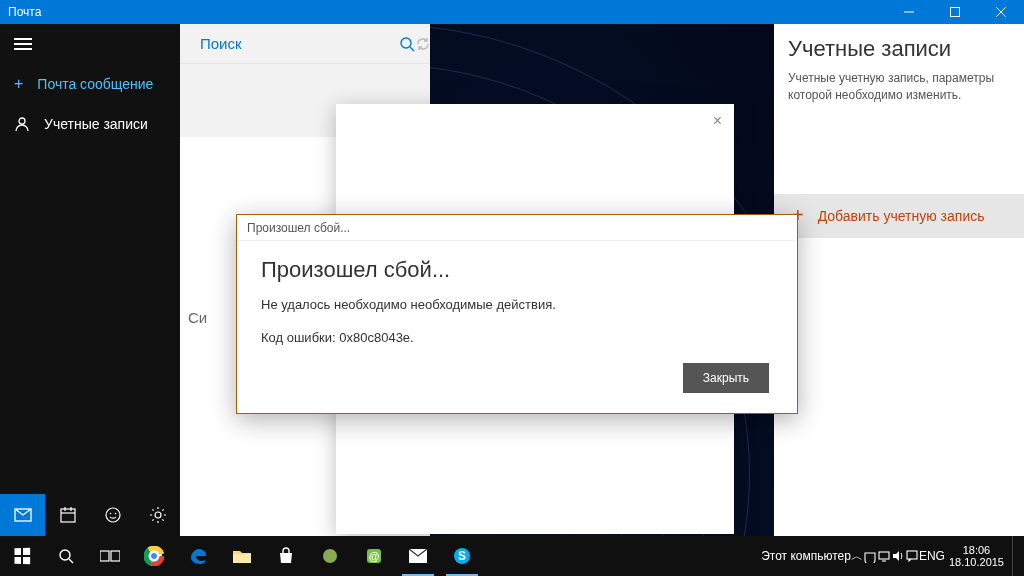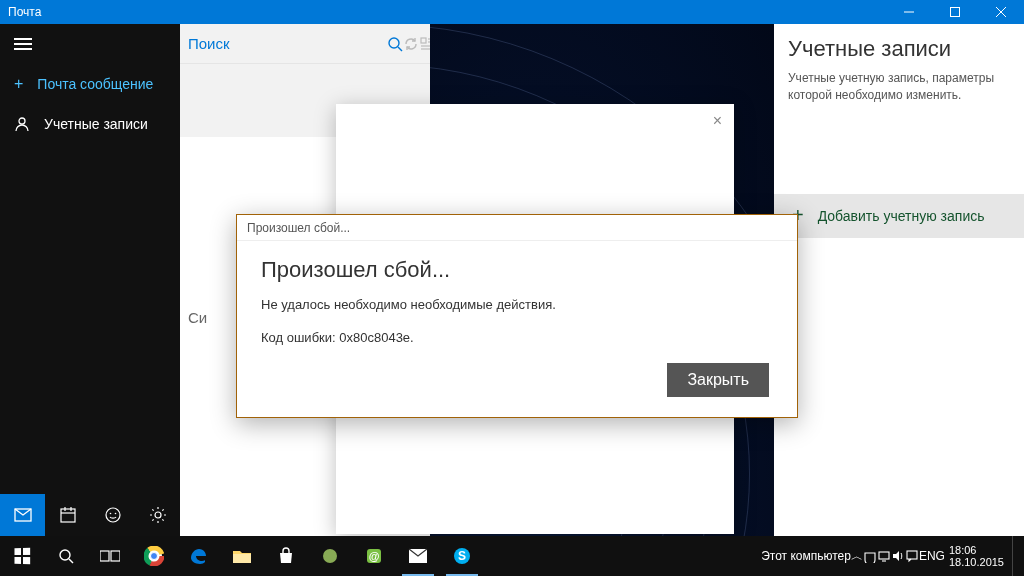--- a/index.html
+++ b/index.html
@@ -23,60 +23,60 @@
 .side-item.blue { color: #4cc2ff; }
 .side-item .plus { font-size: 16px; font-weight: 300; }
 .spacer { flex: 1; }
 .side-bottom { display: flex; height: 42px; align-items: center; }
 .side-bottom .btn { flex: 1; display: flex; align-items: center; justify-content: center; height: 42px; }
 .side-bottom .btn.active { background: #0078d7; }
 
 
 .listcol { width: 250px; background: #f2f2f2; display: flex; flex-direction: column; position: relative; }
 .searchbar { height: 40px; display: flex; align-items: center; border-bottom: 1px solid #e5e5e5; }
-.searchbar input { flex: 1; border: none; background: transparent; padding-left: 8px; font-size: 15px; color: #0078d7; outline: none; }
+.searchbar input { flex: 1; border: none; background: transparent; padding-left: 20px; font-size: 15px; color: #0078d7; outline: none; }
 .searchbar input::placeholder { color: #0078d7; }
 .searchbar .sicon { width: 36px; display: flex; align-items: center; justify-content: center; }
 .filterbar { height: 30px; display: flex; align-items: center; justify-content: flex-end; padding-right: 21px; font-size: 14px; color: #0078d7; margin-top: 43px; }
 .list-body { flex: 1; background: #fff; position: relative; }
 .sync-text { position: absolute; bottom: 210px; left: 8px; font-size: 15px; color: #666; }
 
 
 .reading { flex: 1; position: relative; background: radial-gradient(ellipse at 30% 120%, #0a1a3a 0%, #05102a 40%, #020818 100%); overflow: hidden; }
 .reading::before, .reading::after { content: ""; position: absolute; border-radius: 50%; }
 .reading .trails { position: absolute; inset: -200px; }
 .reading .trails div { position: absolute; border: 1px solid rgba(160,190,255,.18); border-radius: 50%; }
 
 
 .accounts { width: 250px; background: #fff; display: flex; flex-direction: column; padding: 12px 14px; }
 .accounts h2 { font-weight: 300; font-size: 22px; color: #333; margin-bottom: 8px; }
 .accounts p { font-size: 12px; color: #555; line-height: 1.4; }
-.add-account { margin-top: 90px; margin-left: -14px; margin-right: -14px; height: 44px; background: #e6e6e6; display: flex; align-items: center; gap: 14px; padding-left: 18px; font-size: 14px; color: #14532d; }
+.add-account { margin-top: 90px; margin-left: -14px; margin-right: -14px; height: 44px; background: #e6e6e6; display: flex; align-items: center; gap: 14px; padding-left: 18px; font-size: 14px; color: #c2410c; }
 .add-account .plus { font-size: 20px; font-weight: 300; }
 
 
 .back-sheet { position: absolute; left: 336px; top: 80px; width: 398px; height: 430px; background: #fff; box-shadow: 0 4px 20px rgba(0,0,0,.25); }
 .back-sheet .bx { position: absolute; top: 8px; right: 12px; font-size: 16px; color: #888; }
 
 
 .err-dialog { position: absolute; left: 236px; top: 190px; width: 562px; background: #fff; border: 1px solid #a16207; box-shadow: 0 6px 24px rgba(0,0,0,.3); }
 .err-titlebar { height: 26px; display: flex; align-items: center; padding-left: 10px; font-size: 12px; color: #555; border-bottom: 1px solid #eee; }
 .err-body { padding: 16px 24px 20px 24px; }
 .err-body h3 { font-weight: 300; font-size: 22px; color: #333; margin-bottom: 14px; }
 .err-body .line { font-size: 13px; color: #333; margin-bottom: 18px; }
 .err-footer { display: flex; justify-content: flex-end; padding-right: 4px; }
-.err-close { background: #555; color: #fff; border: none; padding: 8px 20px; font-size: 16px; cursor: pointer; }
+.err-close { background: #555; color: #fff; border: none; padding: 8px 20px; font-size: 12px; cursor: pointer; }
 
 
 .taskbar { height: 40px; background: #101010; display: flex; align-items: center; color: #fff; position: relative; }
 .taskbar .tbtn { width: 44px; height: 40px; display: flex; align-items: center; justify-content: center; position: relative; }
 .taskbar .tbtn.active::after { content: ""; position: absolute; bottom: 0; left: 6px; right: 6px; height: 2px; background: #76b9ed; }
 .tray { margin-left: auto; display: flex; align-items: center; padding-right: 6px; font-size: 12px; }
 .tray .chev { font-size: 12px; }
-.tray .clock { text-align: left; line-height: 1.1; font-size: 11px; padding: 0 4px; }
+.tray .clock { text-align: center; line-height: 1.1; font-size: 11px; padding: 0 4px; }
 .tray .desk { width: 6px; height: 40px; border-left: 1px solid #444; margin-left: 4px; }
 .winlogo { display: grid; grid-template-columns: 1fr 1fr; grid-template-rows: 1fr 1fr; gap: 2px; width: 16px; height: 16px; transform: perspective(40px) rotateY(-12deg); }
 .winlogo span { background: #fff; }
 
 svg { display: block; }
 </style>
 </head>
 <body>
 
 <div class="titlebar">

